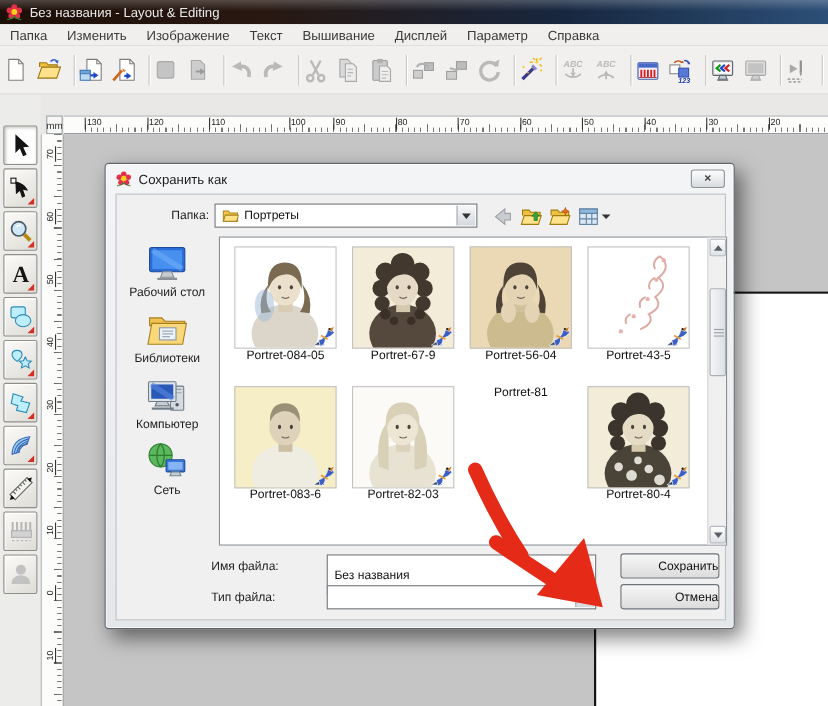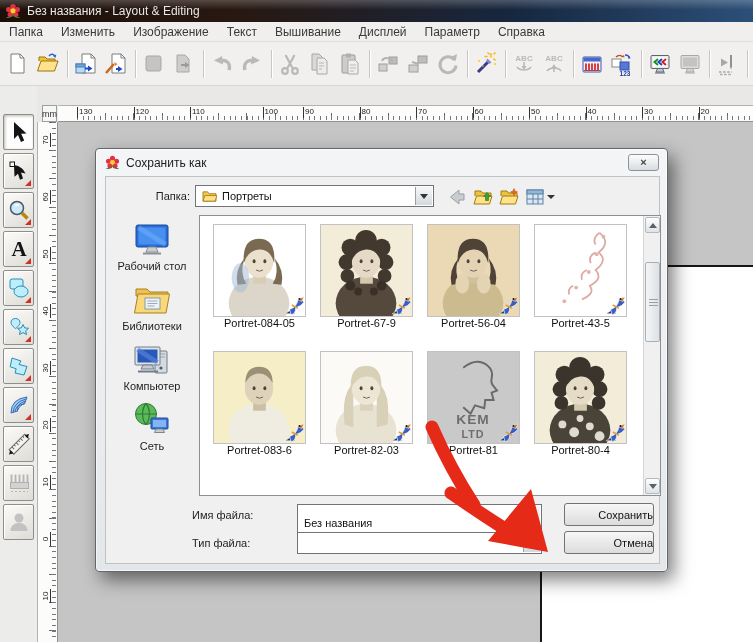--- a/index.html
+++ b/index.html
@@ -13,21 +13,21 @@
   .titlebar{position:absolute;left:0;top:0;width:753px;height:22px;
     background:linear-gradient(180deg,rgba(255,255,255,.22),rgba(255,255,255,0) 45%),
       linear-gradient(90deg,#1c0f08,#281811 32%,#17273f 68%,#2c4f78);
     display:flex;align-items:center;color:#e8e8e8;font-size:12px;}
   .titlebar .appicon{width:16px;height:16px;margin:0 6px 0 5px;}
   .menubar{position:absolute;left:0;top:22px;width:753px;height:20px;background:#f0efee;
     border-bottom:1px solid #e0ded9;display:flex;align-items:center;font-size:12px;color:#3a3a3a;}
   .menu-item{padding:0 9px;line-height:20px;cursor:default;}
   .toolbar{position:absolute;left:0;top:42px;width:753px;height:44px;background:#f1f0ef;
     border-bottom:1px solid #d8d6d2;display:flex;align-items:center;padding-left:3px;overflow:hidden;}
-  .tbtn{width:30px;height:32px;display:flex;align-items:center;justify-content:center;flex:0 0 auto;border-radius:2px;}
+  .tbtn{width:30px;height:32px;display:flex;align-items:center;flex:0 0 auto;border-radius:2px;font-style:italic;}
   .tbtn svg{width:24px;height:24px;}
   .tsep{width:1px;height:28px;background:#c9c7c3;margin:0 3.5px;flex:0 0 auto;box-shadow:1px 0 0 #fff;}
   .gapband{position:absolute;left:0;top:86px;width:753px;height:19px;background:#e9e8e6;}
   
   .mmbox{position:absolute;left:42px;top:105px;width:15px;height:17px;background:#f7f7f5;
     border:1px solid #9aa0a4;font-size:9px;color:#333;display:flex;align-items:center;justify-content:center;}
   .hruler{position:absolute;left:58px;top:105px;width:695px;height:17px;background:#fcfcfb;
     border-top:1px solid #aeb2b5;border-bottom:1px solid #8f9396;}
   .hruler .minor{position:absolute;left:19px;right:0;bottom:1px;height:4px;
     background:repeating-linear-gradient(90deg,#777 0 1px,transparent 1px 5.65px);}
@@ -694,34 +694,20 @@
                   <path d="M2 18l6.5-4.5L11 18z" fill="#2a3f66" stroke="#fff" stroke-width=".5"></path>
 <path d="M6 14q6.5-2 7.5-8.5l3-1 2.5 3-3 3-4.5 2q.5 4.5-4 6.5z" fill="#3a5ec2" stroke="#fff" stroke-width=".6"></path>
 <path d="M13.5 5l5.5-2.5-2 4.5z" fill="#c87828" stroke="#fff" stroke-width=".4"></path>
 <path d="M8 10l5.5 3" stroke="#e0a040" stroke-width="1.5"></path>
                   <circle cx="15" cy="4.6" r=".9" fill="#151515"></circle>
                 </svg>
     </div>
     <span class="flabel">Portret-82-03</span>
             </div>
             <div class="cell">
-              <div class="thumb" style="background:#c9c9c9">
-      <svg class="art" viewBox="0 0 93 93">
-                  <path d="M36 16q14-11 25-2 6 5 4 13-1 5 2 8l3.5 4.5-5.5 2 2 7.5-8.5 0-1 8.5-9.5-3-4.5 8.5-7.5-6.5" fill="none" stroke="#6a6a6a" stroke-width="2"></path>
-   <text x="46" y="74" text-anchor="middle" font-size="14" font-weight="bold" fill="#6e6e6e" letter-spacing="1">KEM</text>
-   <text x="46" y="88" text-anchor="middle" font-size="11" font-weight="bold" fill="#6e6e6e" letter-spacing="1">LTD</text>
-                </svg>
-      <svg class="bird" viewBox="0 0 20 20">
-                  <path d="M2 18l6.5-4.5L11 18z" fill="#2a3f66" stroke="#fff" stroke-width=".5"></path>
-<path d="M6 14q6.5-2 7.5-8.5l3-1 2.5 3-3 3-4.5 2q.5 4.5-4 6.5z" fill="#3a5ec2" stroke="#fff" stroke-width=".6"></path>
-<path d="M13.5 5l5.5-2.5-2 4.5z" fill="#c87828" stroke="#fff" stroke-width=".4"></path>
-<path d="M8 10l5.5 3" stroke="#e0a040" stroke-width="1.5"></path>
-                  <circle cx="15" cy="4.6" r=".9" fill="#151515"></circle>
-                </svg>
-    </div>
     <span class="flabel">Portret-81</span>
             </div>
             <div class="cell">
               <div class="thumb" style="background:#f2ecd9">
       <svg class="art" viewBox="0 0 93 93">
                   <ellipse cx="46" cy="80" rx="31" ry="27" fill="#4a4438"></ellipse>
   <g fill="#3a342c">
                     <circle cx="30" cy="23" r="9"></circle>
                     <circle cx="46" cy="16" r="11"></circle>
                     <circle cx="62" cy="23" r="9"></circle>

